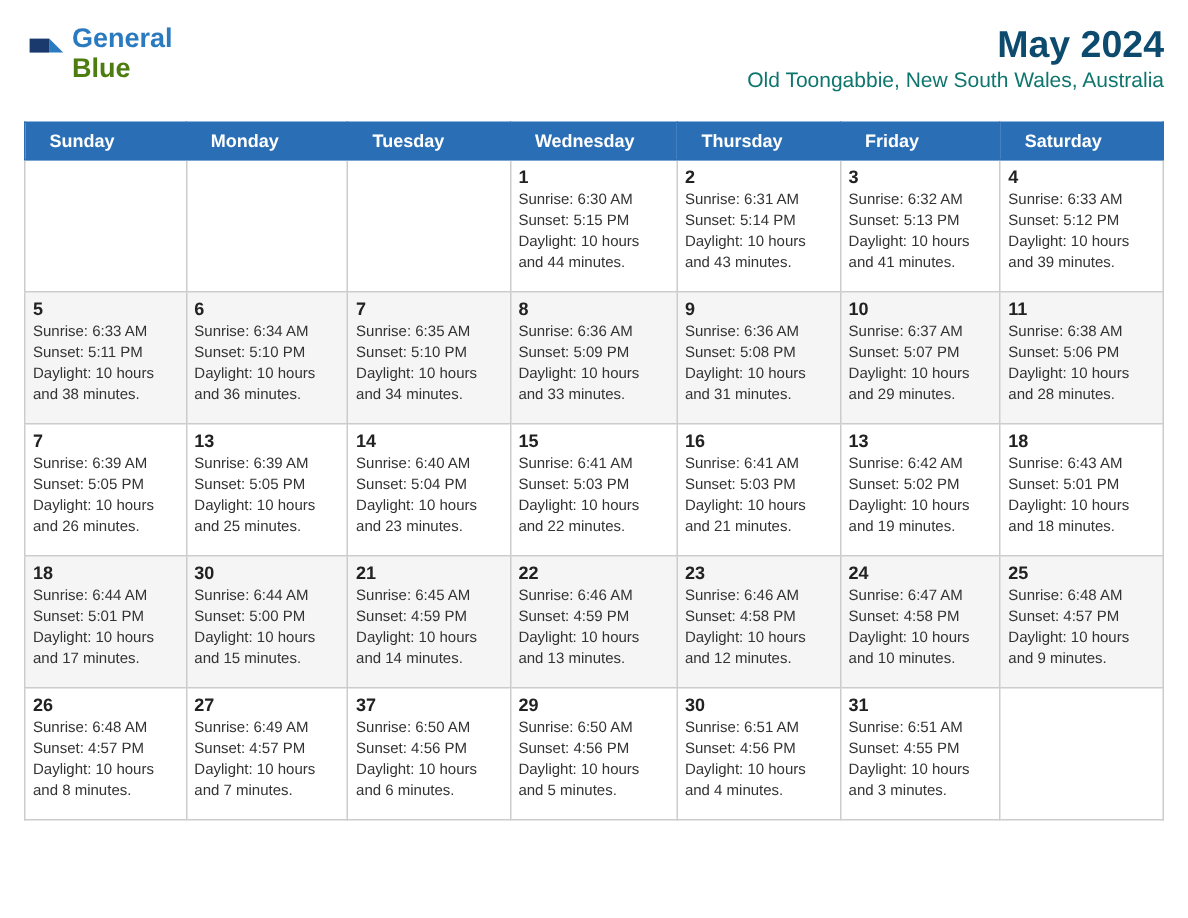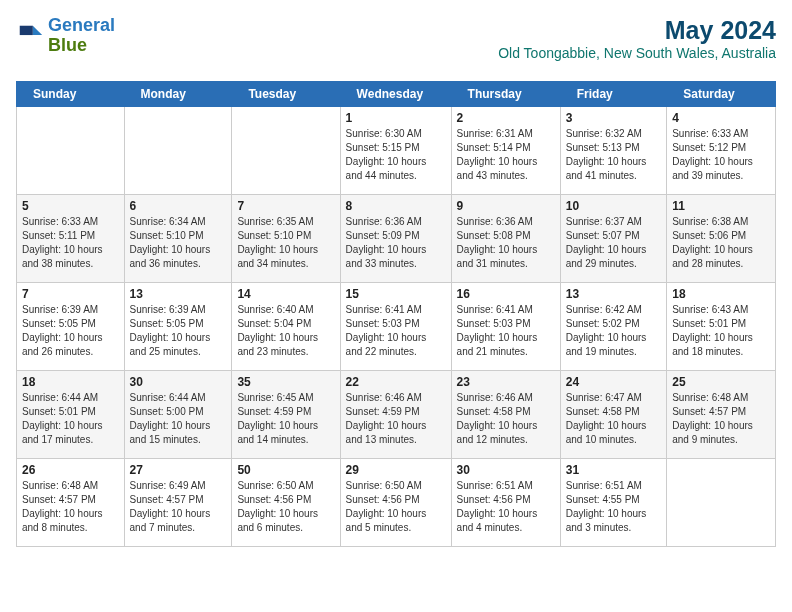--- a/index.html
+++ b/index.html
@@ -205,21 +205,21 @@
       <tr>
         <td>
           <span class="day-number">18</span>
           <div class="day-info">Sunrise: 6:44 AM<br>Sunset: 5:01 PM<br>Daylight: 10 hours<br>and 17 minutes.</div>
         </td>
         <td>
           <span class="day-number">30</span>
           <div class="day-info">Sunrise: 6:44 AM<br>Sunset: 5:00 PM<br>Daylight: 10 hours<br>and 15 minutes.</div>
         </td>
         <td>
-          <span class="day-number">35</span>
+          <span class="day-number">21</span>
           <div class="day-info">Sunrise: 6:45 AM<br>Sunset: 4:59 PM<br>Daylight: 10 hours<br>and 14 minutes.</div>
         </td>
         <td>
           <span class="day-number">22</span>
           <div class="day-info">Sunrise: 6:46 AM<br>Sunset: 4:59 PM<br>Daylight: 10 hours<br>and 13 minutes.</div>
         </td>
         <td>
           <span class="day-number">23</span>
           <div class="day-info">Sunrise: 6:46 AM<br>Sunset: 4:58 PM<br>Daylight: 10 hours<br>and 12 minutes.</div>
         </td>
@@ -235,21 +235,21 @@
       <tr>
         <td>
           <span class="day-number">26</span>
           <div class="day-info">Sunrise: 6:48 AM<br>Sunset: 4:57 PM<br>Daylight: 10 hours<br>and 8 minutes.</div>
         </td>
         <td>
           <span class="day-number">27</span>
           <div class="day-info">Sunrise: 6:49 AM<br>Sunset: 4:57 PM<br>Daylight: 10 hours<br>and 7 minutes.</div>
         </td>
         <td>
-          <span class="day-number">50</span>
+          <span class="day-number">37</span>
           <div class="day-info">Sunrise: 6:50 AM<br>Sunset: 4:56 PM<br>Daylight: 10 hours<br>and 6 minutes.</div>
         </td>
         <td>
           <span class="day-number">29</span>
           <div class="day-info">Sunrise: 6:50 AM<br>Sunset: 4:56 PM<br>Daylight: 10 hours<br>and 5 minutes.</div>
         </td>
         <td>
           <span class="day-number">30</span>
           <div class="day-info">Sunrise: 6:51 AM<br>Sunset: 4:56 PM<br>Daylight: 10 hours<br>and 4 minutes.</div>
         </td>

